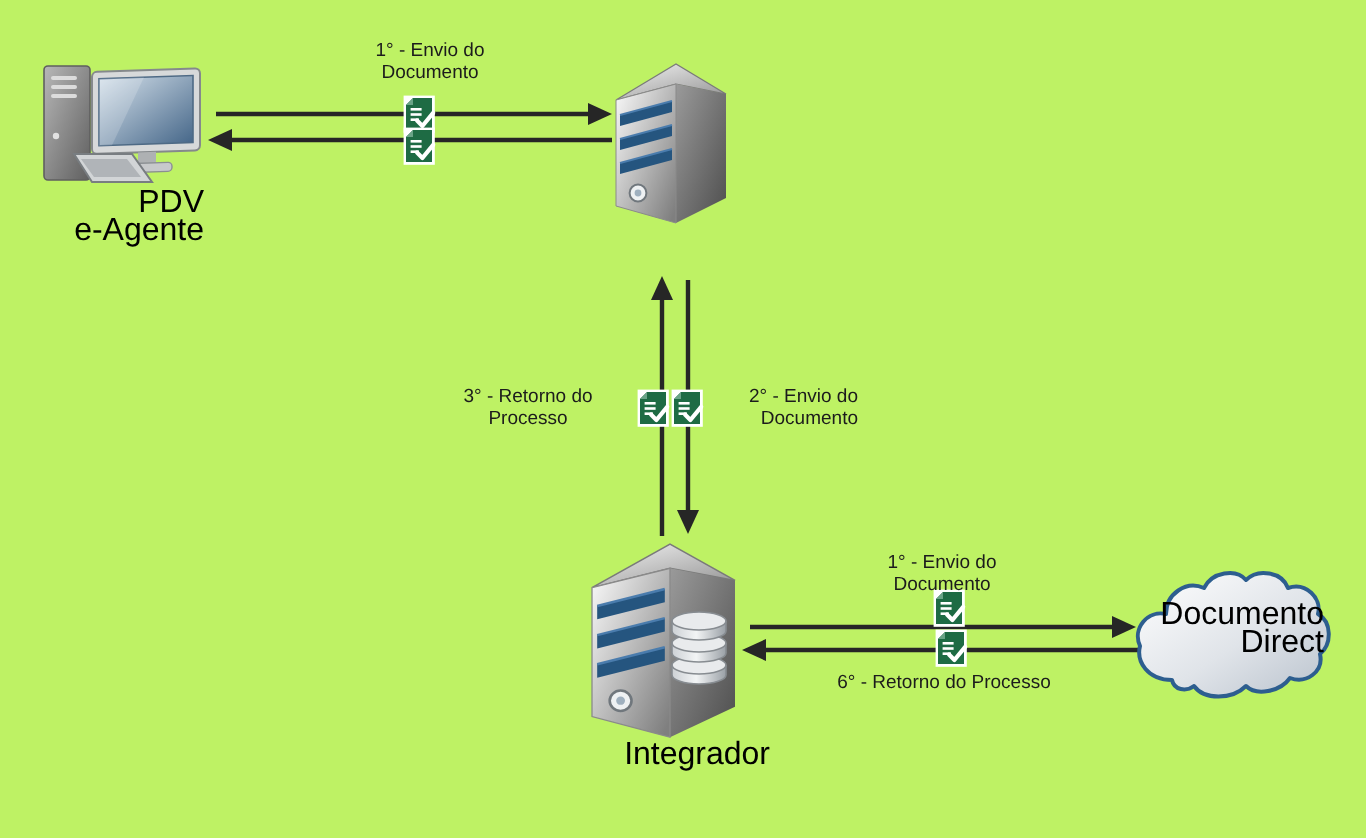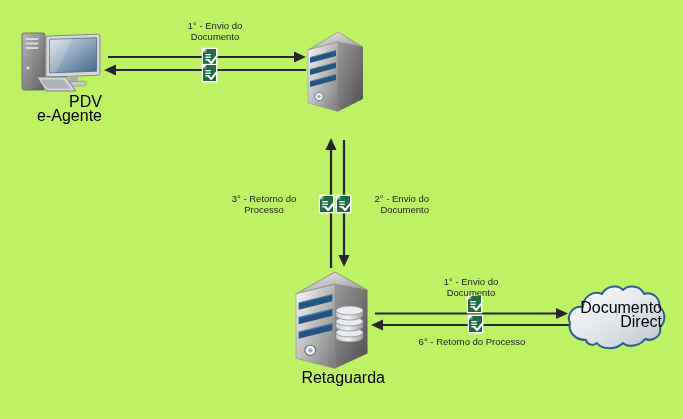--- a/index.html
+++ b/index.html
@@ -184,20 +184,20 @@
   </div>
 
   <div class="flow-label" style="left:392px; top:336px; width:160px;">6° - Retorno do Processo</div>
 
   <div class="node-label" style="left:12px; top:95px; width:90px;">
     <div>PDV</div>
     <div>e-Agente</div>
   </div>
 
 
-  <div class="node-label" style="left:285px; top:371px; width:100px;">Retaguarda</div>
+  <div class="node-label" style="left:285px; top:371px; width:100px;">Integrador</div>
 
   <div class="node-label" style="left:566px; top:301px; width:96px;">
     <div>Documento</div>
     <div>Direct</div>
   </div>
 
 </div>
 
 </body></html>

